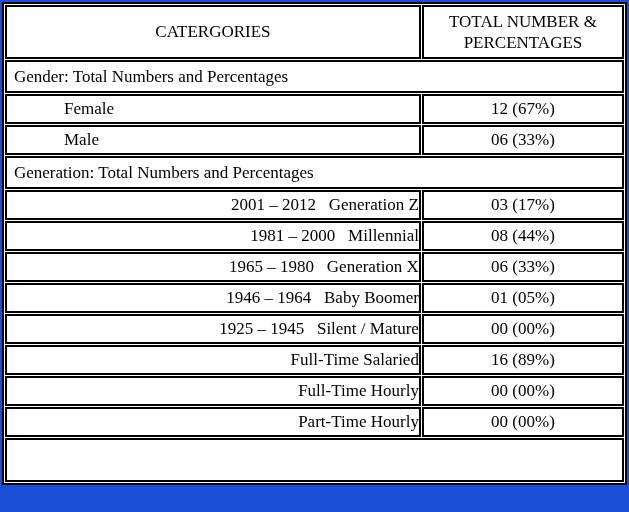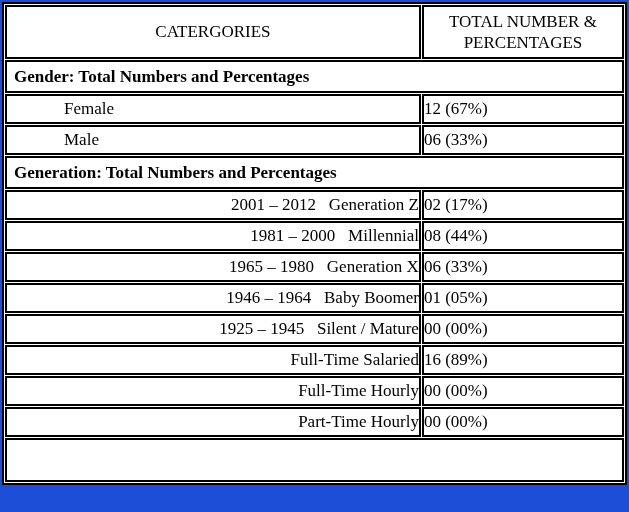--- a/index.html
+++ b/index.html
@@ -36,26 +36,25 @@
     vertical-align: middle;
     padding: 0;
     overflow: hidden;
   }
   .header-row th { height: 50px; text-align: center; }
   .hdr-wrap { display: inline-block; max-width: 168px; } 
   .section-row td {
     height: 29px;
     text-align: left;
     padding-left: 7px;
-    font-weight: bold;
   }
   .data-row td { height: 26px; }
   .cat--indent { text-align: left; padding-left: 57px; }
   .cat--center { text-align: right; white-space: pre-wrap; } 
-  .val-cell { }
+  .val-cell { text-align: center; }
   .partial-row td { height: 40px; } 
 </style>
 </head>
 <body>
 
 <div class="screen">
   <table class="demo-table">
     <colgroup>
       <col class="c-cat">
       <col class="c-val">
@@ -82,21 +81,21 @@
       <td class="cat--indent">Male</td>
       <td class="val-cell">06 (33%)</td>
     </tr>
 
     <tr class="section-row">
       <td colspan="2">Generation: Total Numbers and Percentages</td>
     </tr>
 
     <tr class="data-row">
       <td class="cat--center">2001 – 2012   Generation Z</td>
-      <td class="val-cell">02 (17%)</td>
+      <td class="val-cell">03 (17%)</td>
     </tr>
 
     <tr class="data-row">
       <td class="cat--center">1981 – 2000   Millennial</td>
       <td class="val-cell">08 (44%)</td>
     </tr>
 
     <tr class="data-row">
       <td class="cat--center">1965 – 1980   Generation X</td>
       <td class="val-cell">06 (33%)</td>

